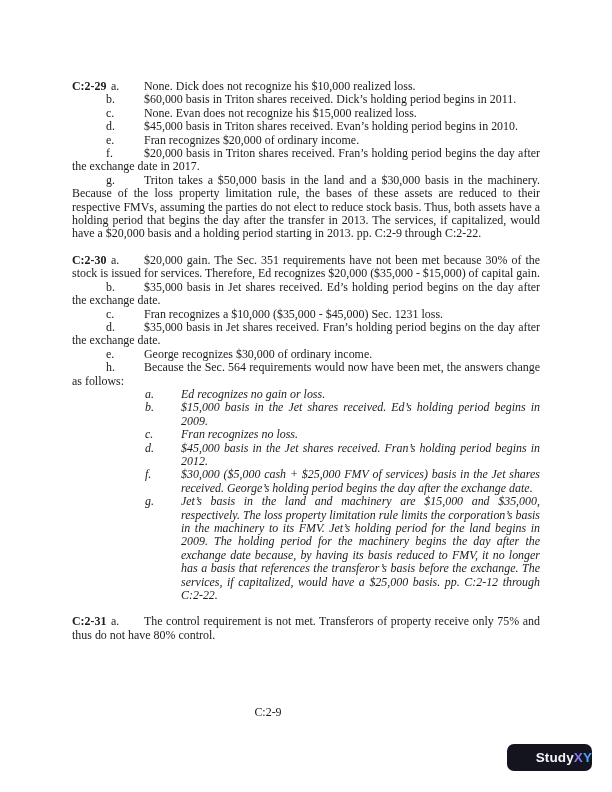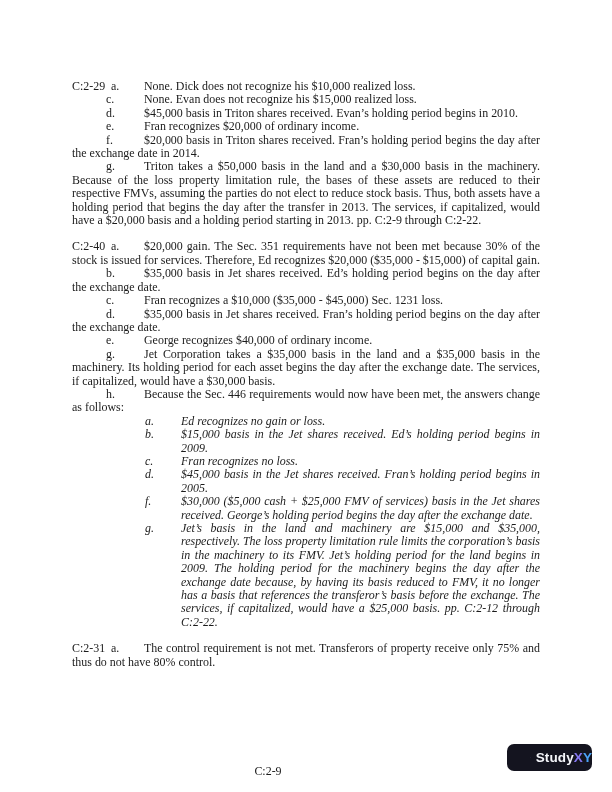--- a/index.html
+++ b/index.html
@@ -9,64 +9,64 @@
     font-family:"Liberation Serif", serif;
   }
   .page{position:absolute;inset:0;background:#ffffff;}
   .content{
     position:absolute;left:72px;top:80px;width:468px;
     font-size:11.95px;line-height:13.4px;color:#1b1b1b;
     text-align:justify;
   }
   .problem{margin:0 0 13px 0;}
   p.item{margin:0;padding:0;}
-  .pid{display:inline-block;width:39px;font-weight:normal;}
+  .pid{display:inline-block;width:39px;font-weight:bold;}
   .letter{display:inline-block;margin-left:34px;width:38px;}
   .letter.after-pid{margin-left:0;width:33px;}
   p.subitem{margin-left:109px;font-style:italic;}
   p.subitem .letter{margin-left:-36px;width:36px;}
   .footer{
-    position:absolute;top:764px;left:0;width:536px;text-align:center;
+    position:absolute;top:705px;left:0;width:536px;text-align:center;
     font-size:11.95px;color:#1b1b1b;
   }
   .badge{
     position:absolute;left:507px;top:744px;width:85px;height:27px;
     border-radius:7px;display:flex;align-items:center;justify-content:center;
     gap:5px;box-sizing:border-box;
     font-family:"Liberation Sans", sans-serif;
     padding-left:23px;
   }
   .badge .word{font-size:13.5px;font-weight:700;letter-spacing:0.1px;display:inline-flex;}
 </style>
 </head>
 <body style="background: rgb(255, 255, 255);">
 
 <div class="page">
 
   <div class="content" style="color: rgb(27, 27, 27);">
       <section class="problem">
         <p class="item"><b class="pid">C:2-29</b><span class="letter after-pid">a.</span><span>None. Dick does not recognize his $10,000 realized loss.</span></p>
+        <p class="item"><span class="letter">b.</span><span>$60,000 basis in Triton shares received. Dick’s holding period begins in 2011.</span></p>
         <p class="item"><span class="letter">c.</span><span>None. Evan does not recognize his $15,000 realized loss.</span></p>
         <p class="item"><span class="letter">d.</span><span>$45,000 basis in Triton shares received. Evan’s holding period begins in 2010.</span></p>
         <p class="item"><span class="letter">e.</span><span>Fran recognizes $20,000 of ordinary income.</span></p>
-        <p class="item"><span class="letter">f.</span><span>$20,000 basis in Triton shares received. Fran’s holding period begins the day after the exchange date in 2014.</span></p>
+        <p class="item"><span class="letter">f.</span><span>$20,000 basis in Triton shares received. Fran’s holding period begins the day after the exchange date in 2017.</span></p>
         <p class="item"><span class="letter">g.</span><span>Triton takes a $50,000 basis in the land and a $30,000 basis in the machinery. Because of the loss property limitation rule, the bases of these assets are reduced to their respective FMVs, assuming the parties do not elect to reduce stock basis.  Thus, both assets have a holding period that begins the day after the transfer in 2013.  The services, if capitalized, would have a $20,000 basis and a holding period starting in 2013.  pp. C:2-9 through C:2-22.</span></p>
       </section>
       <section class="problem">
-        <p class="item"><b class="pid">C:2-40</b><span class="letter after-pid">a.</span><span>$20,000 gain. The Sec. 351 requirements have not been met because 30% of the stock is issued for services.  Therefore, Ed recognizes $20,000 ($35,000 - $15,000) of capital gain.</span></p>
+        <p class="item"><b class="pid">C:2-30</b><span class="letter after-pid">a.</span><span>$20,000 gain. The Sec. 351 requirements have not been met because 30% of the stock is issued for services.  Therefore, Ed recognizes $20,000 ($35,000 - $15,000) of capital gain.</span></p>
         <p class="item"><span class="letter">b.</span><span>$35,000 basis in Jet shares received. Ed’s holding period begins on the day after the exchange date.</span></p>
         <p class="item"><span class="letter">c.</span><span>Fran recognizes a $10,000 ($35,000 - $45,000) Sec. 1231 loss.</span></p>
         <p class="item"><span class="letter">d.</span><span>$35,000 basis in Jet shares received. Fran’s holding period begins on the day after the exchange date.</span></p>
-        <p class="item"><span class="letter">e.</span><span>George recognizes $40,000 of ordinary income.</span></p>
-        <p class="item"><span class="letter">g.</span><span>Jet Corporation takes a $35,000 basis in the land and a $35,000 basis in the machinery.  Its holding period for each asset begins the day after the exchange date.  The services, if capitalized, would have a $30,000 basis.</span></p>
-        <p class="item"><span class="letter">h.</span><span>Because the Sec. 446 requirements would now have been met, the answers change as follows:</span></p>
+        <p class="item"><span class="letter">e.</span><span>George recognizes $30,000 of ordinary income.</span></p>
+        <p class="item"><span class="letter">h.</span><span>Because the Sec. 564 requirements would now have been met, the answers change as follows:</span></p>
         <p class="item subitem"><span class="letter">a.</span><span>Ed recognizes no gain or loss.</span></p>
         <p class="item subitem"><span class="letter">b.</span><span>$15,000 basis in the Jet shares received.  Ed’s holding period begins in 2009.</span></p>
         <p class="item subitem"><span class="letter">c.</span><span>Fran recognizes no loss.</span></p>
-        <p class="item subitem"><span class="letter">d.</span><span>$45,000 basis in the Jet shares received.  Fran’s holding period begins in 2005.</span></p>
+        <p class="item subitem"><span class="letter">d.</span><span>$45,000 basis in the Jet shares received.  Fran’s holding period begins in 2012.</span></p>
         <p class="item subitem"><span class="letter">f.</span><span>$30,000 ($5,000 cash + $25,000 FMV of services) basis in the Jet shares received. George’s holding period begins the day after the exchange date.</span></p>
         <p class="item subitem"><span class="letter">g.</span><span>Jet’s basis in the land and machinery are $15,000 and $35,000, respectively. The loss property limitation rule limits the corporation’s basis in the machinery to its FMV.  Jet’s holding period for the land begins in 2009. The holding period for the machinery begins the day after the exchange date because, by having its basis reduced to FMV, it no longer has a basis that references the transferor’s basis before the exchange. The services, if capitalized, would have a $25,000 basis.  pp. C:2-12 through C:2-22.</span></p>
       </section>
       <section class="problem">
         <p class="item"><b class="pid">C:2-31</b><span class="letter after-pid">a.</span><span>The control requirement is not met.  Transferors of property receive only 75% and thus do not have 80% control.</span></p>
       </section>
     </div>
 
   <div class="footer">C:2-9</div>
 

